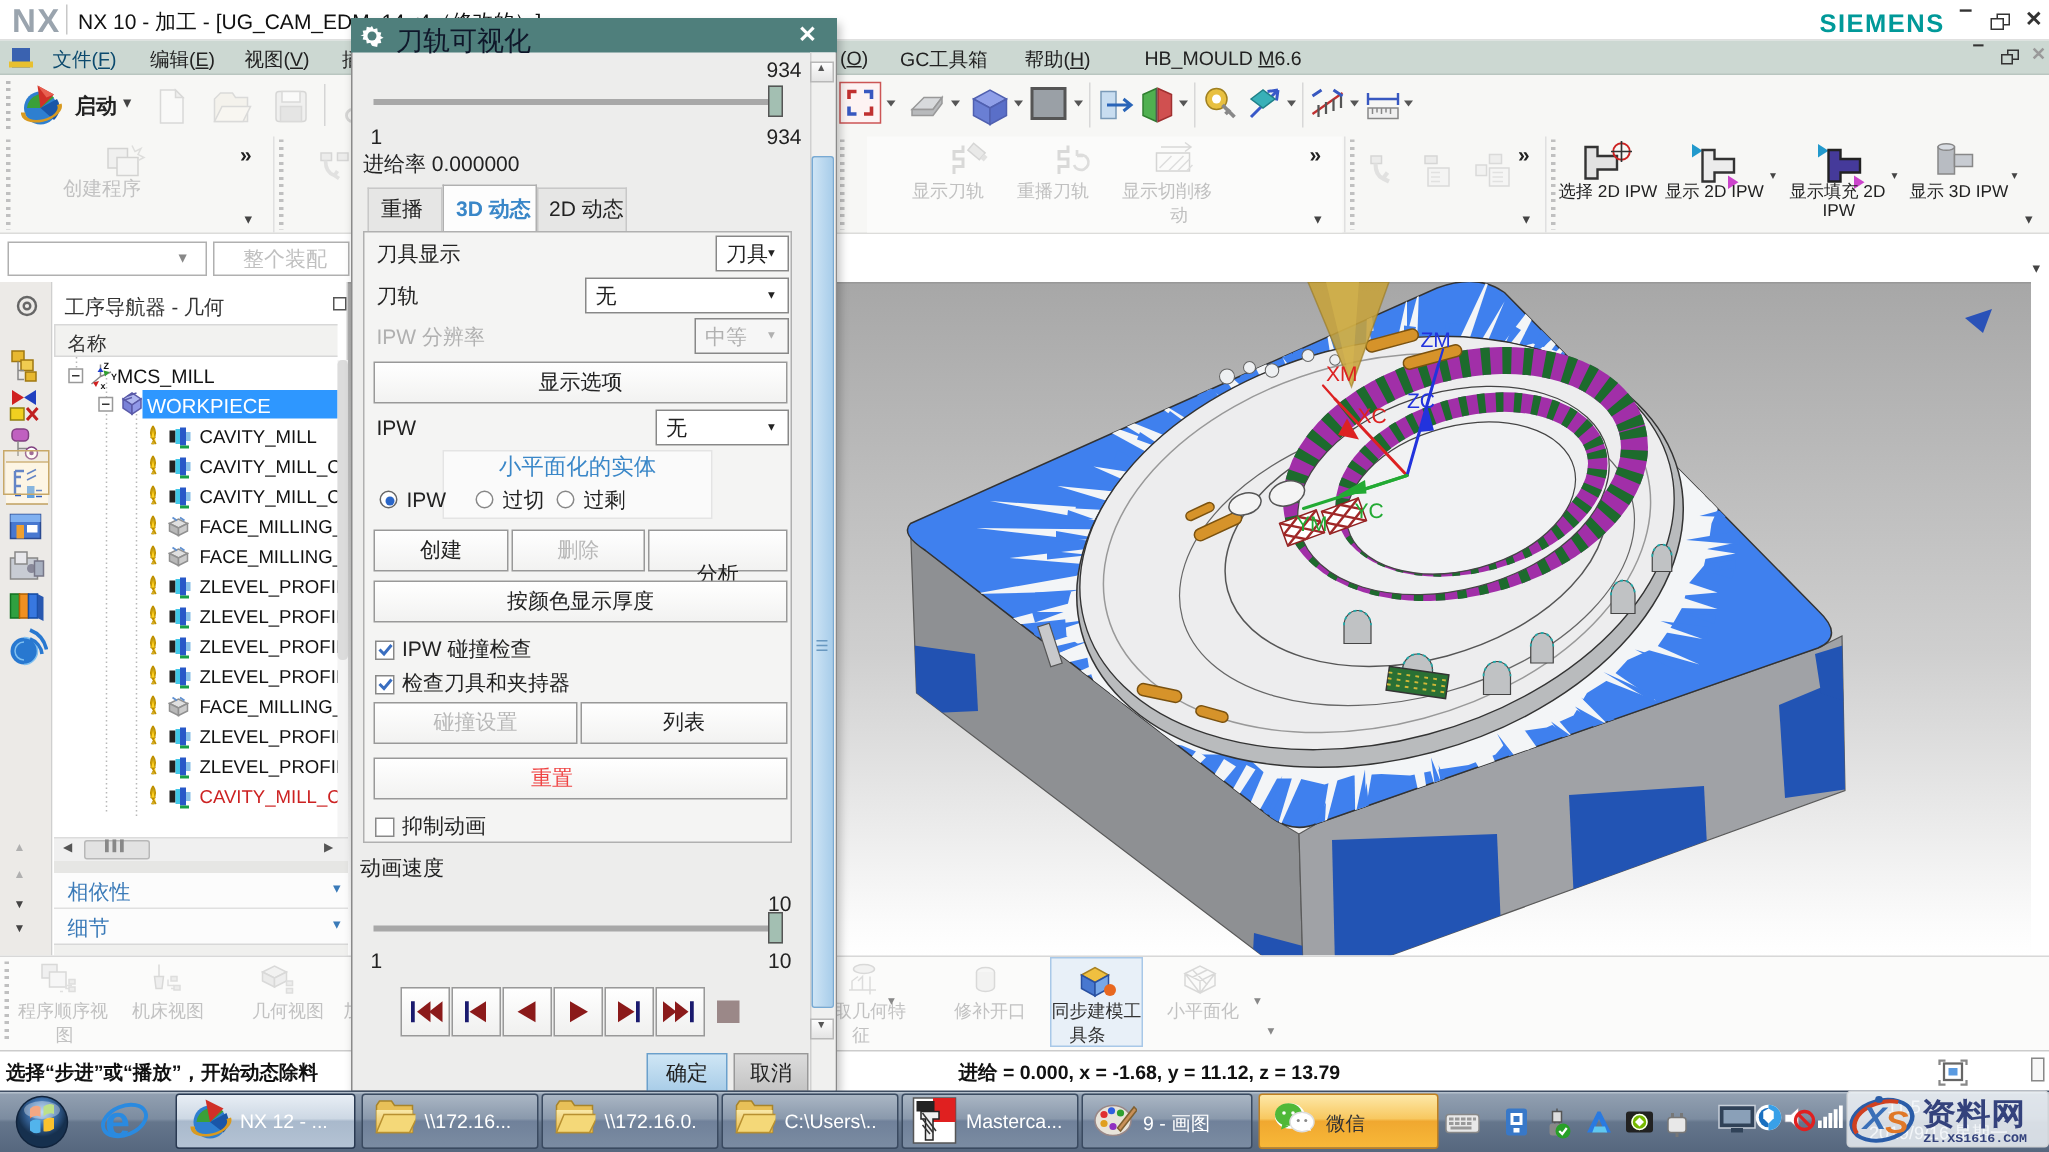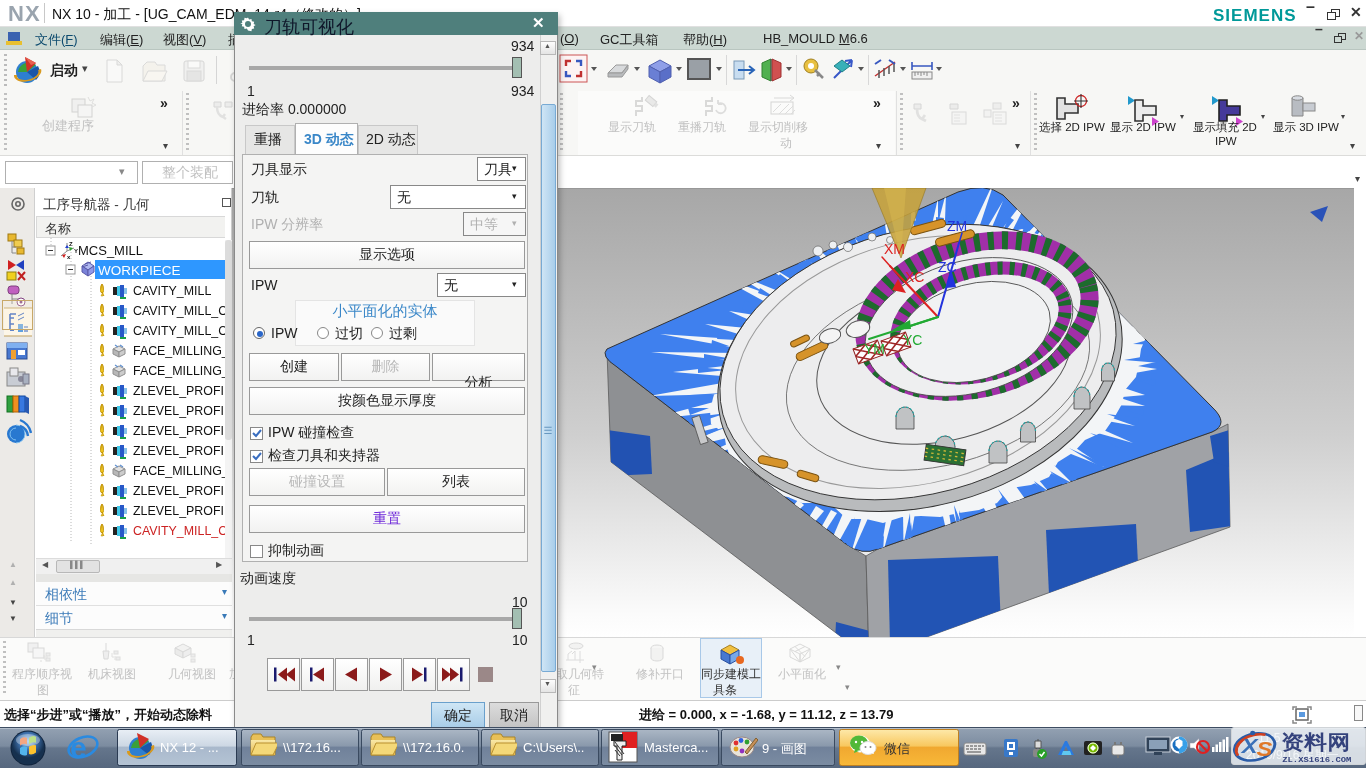--- a/index.html
+++ b/index.html
@@ -911,21 +911,21 @@
 <div class="abs" style="left:250px;top:450px;width:13px;height:13px;background:#fff;border:1px solid #888;"></div>
 <svg class="abs" style="left:251px;top:451px" width="11" height="11" viewBox="0 0 11 11">
     <path d="M2 5 l3 3 5 -6" stroke="#3a6ec0" stroke-width="2" fill="none"></path>
   </svg>
 <div class="abs tt" style="left:268px;top:447px;font-size:14px;color:#222;font-weight:normal;">检查刀具和夹持器</div>
 <div class="abs" style="left:249px;top:468px;width:136px;height:28px;background:linear-gradient(#ffffff,#f2f2f1);border:1px solid #999;"></div>
 <div class="abs tt" style="left:317.0px;top:473.0px;font-size:14px;color:#b8b8b8;font-weight:normal;transform:translateX(-50%);">碰撞设置</div>
 <div class="abs" style="left:387px;top:468px;width:138px;height:28px;background:linear-gradient(#ffffff,#f2f2f1);border:1px solid #999;"></div>
 <div class="abs tt" style="left:456.0px;top:473.0px;font-size:14px;color:#222;font-weight:normal;transform:translateX(-50%);">列表</div>
 <div class="abs" style="left:249px;top:505px;width:276px;height:28px;background:linear-gradient(#ffffff,#f2f2f1);border:1px solid #999;"></div>
-<div class="abs tt" style="left:387.0px;top:510.0px;font-size:14px;color:#6d28d9;font-weight:normal;transform:translateX(-50%);text-align:right;">重置</div>
+<div class="abs tt" style="left:368px;top:510.0px;font-size:14px;color:#ef4444;font-weight:normal;transform:translateX(-50%);text-align:right;">重置</div>
 <div class="abs" style="left:250px;top:545px;width:13px;height:13px;background:#fff;border:1px solid #888;"></div>
 <div class="abs tt" style="left:268px;top:542px;font-size:14px;color:#222;font-weight:normal;">抑制动画</div>
 <div class="abs tt" style="left:240px;top:570px;font-size:14px;color:#222;font-weight:normal;">动画速度</div>
 <div class="abs tt" style="left:512px;top:594px;font-size:14px;color:#222;font-weight:normal;">10</div>
 <div class="abs" style="left:249px;top:617px;width:273px;height:4px;background:#a8a8a8;"></div>
 <div class="abs" style="left:512px;top:608px;width:10px;height:21px;background:#a3bfb2;border:1px solid #555;"></div>
 <div class="abs tt" style="left:247px;top:632px;font-size:14px;color:#222;font-weight:normal;">1</div>
 <div class="abs tt" style="left:512px;top:632px;font-size:14px;color:#222;font-weight:normal;">10</div>
 <div class="abs" style="left:267px;top:658px;width:33px;height:33px;background:linear-gradient(#ffffff,#f0f0ef);border:1px solid #999;"></div>
 <svg class="abs" style="left:269px;top:661px" width="29" height="27" viewBox="0 0 29 26">

